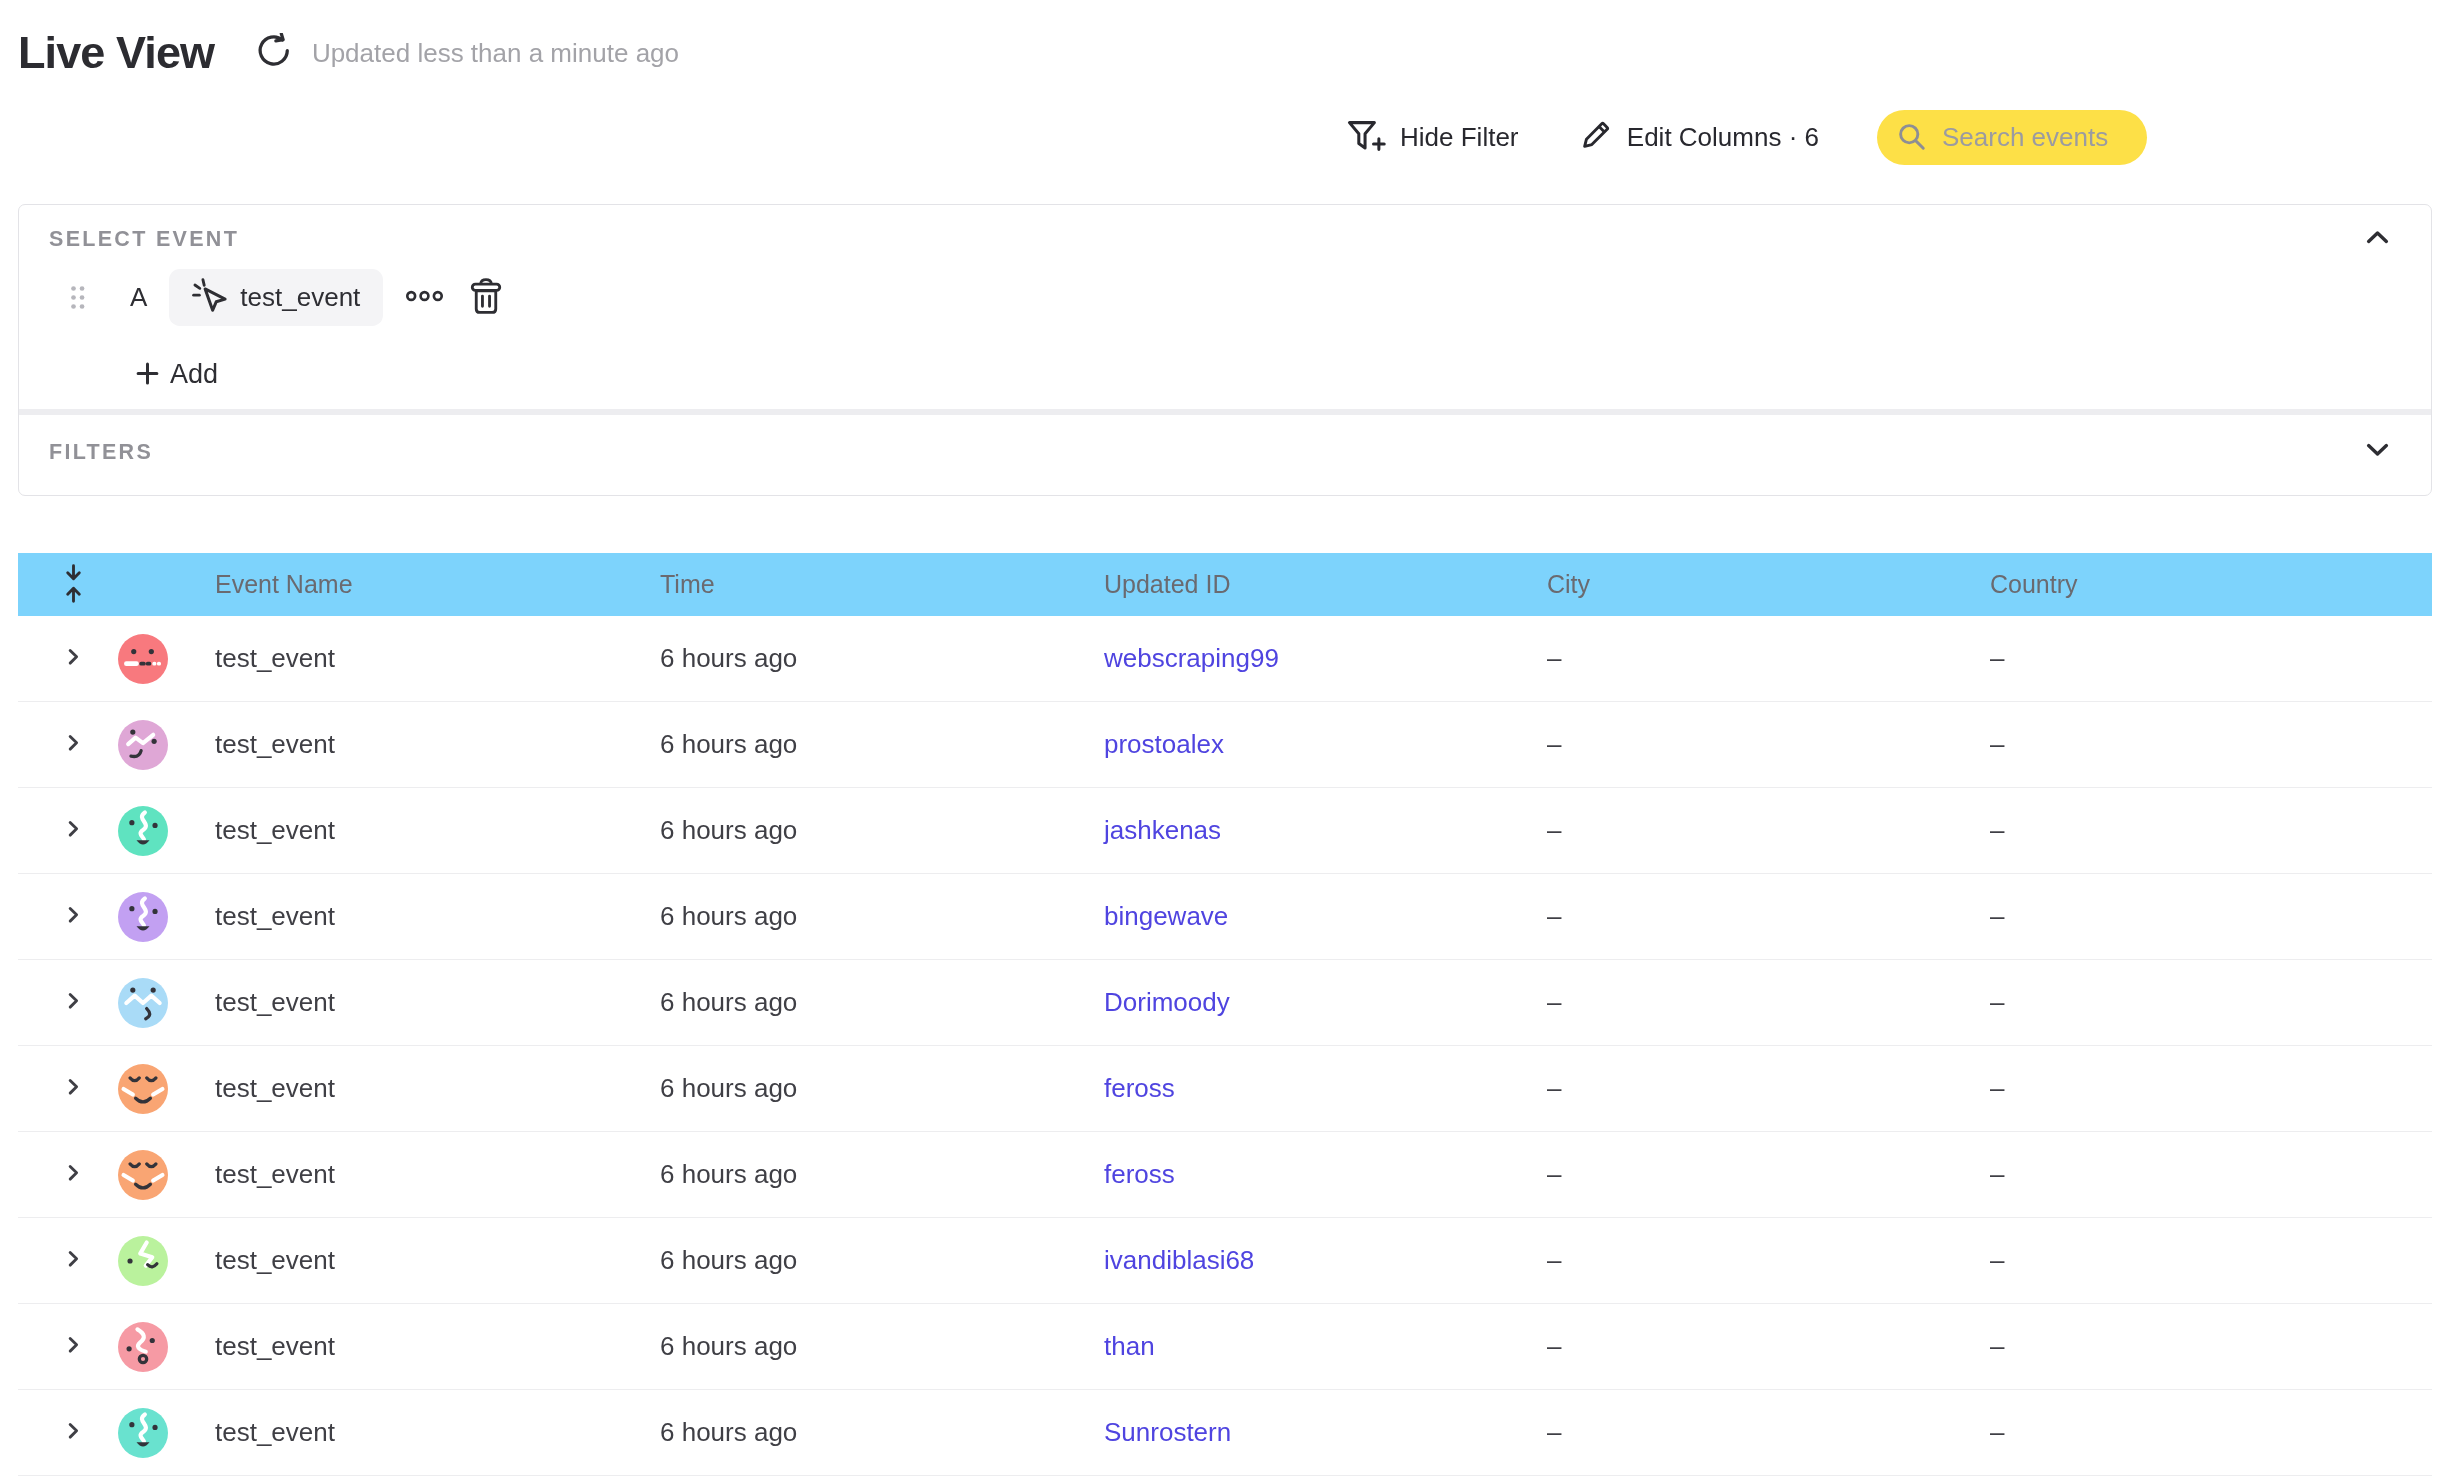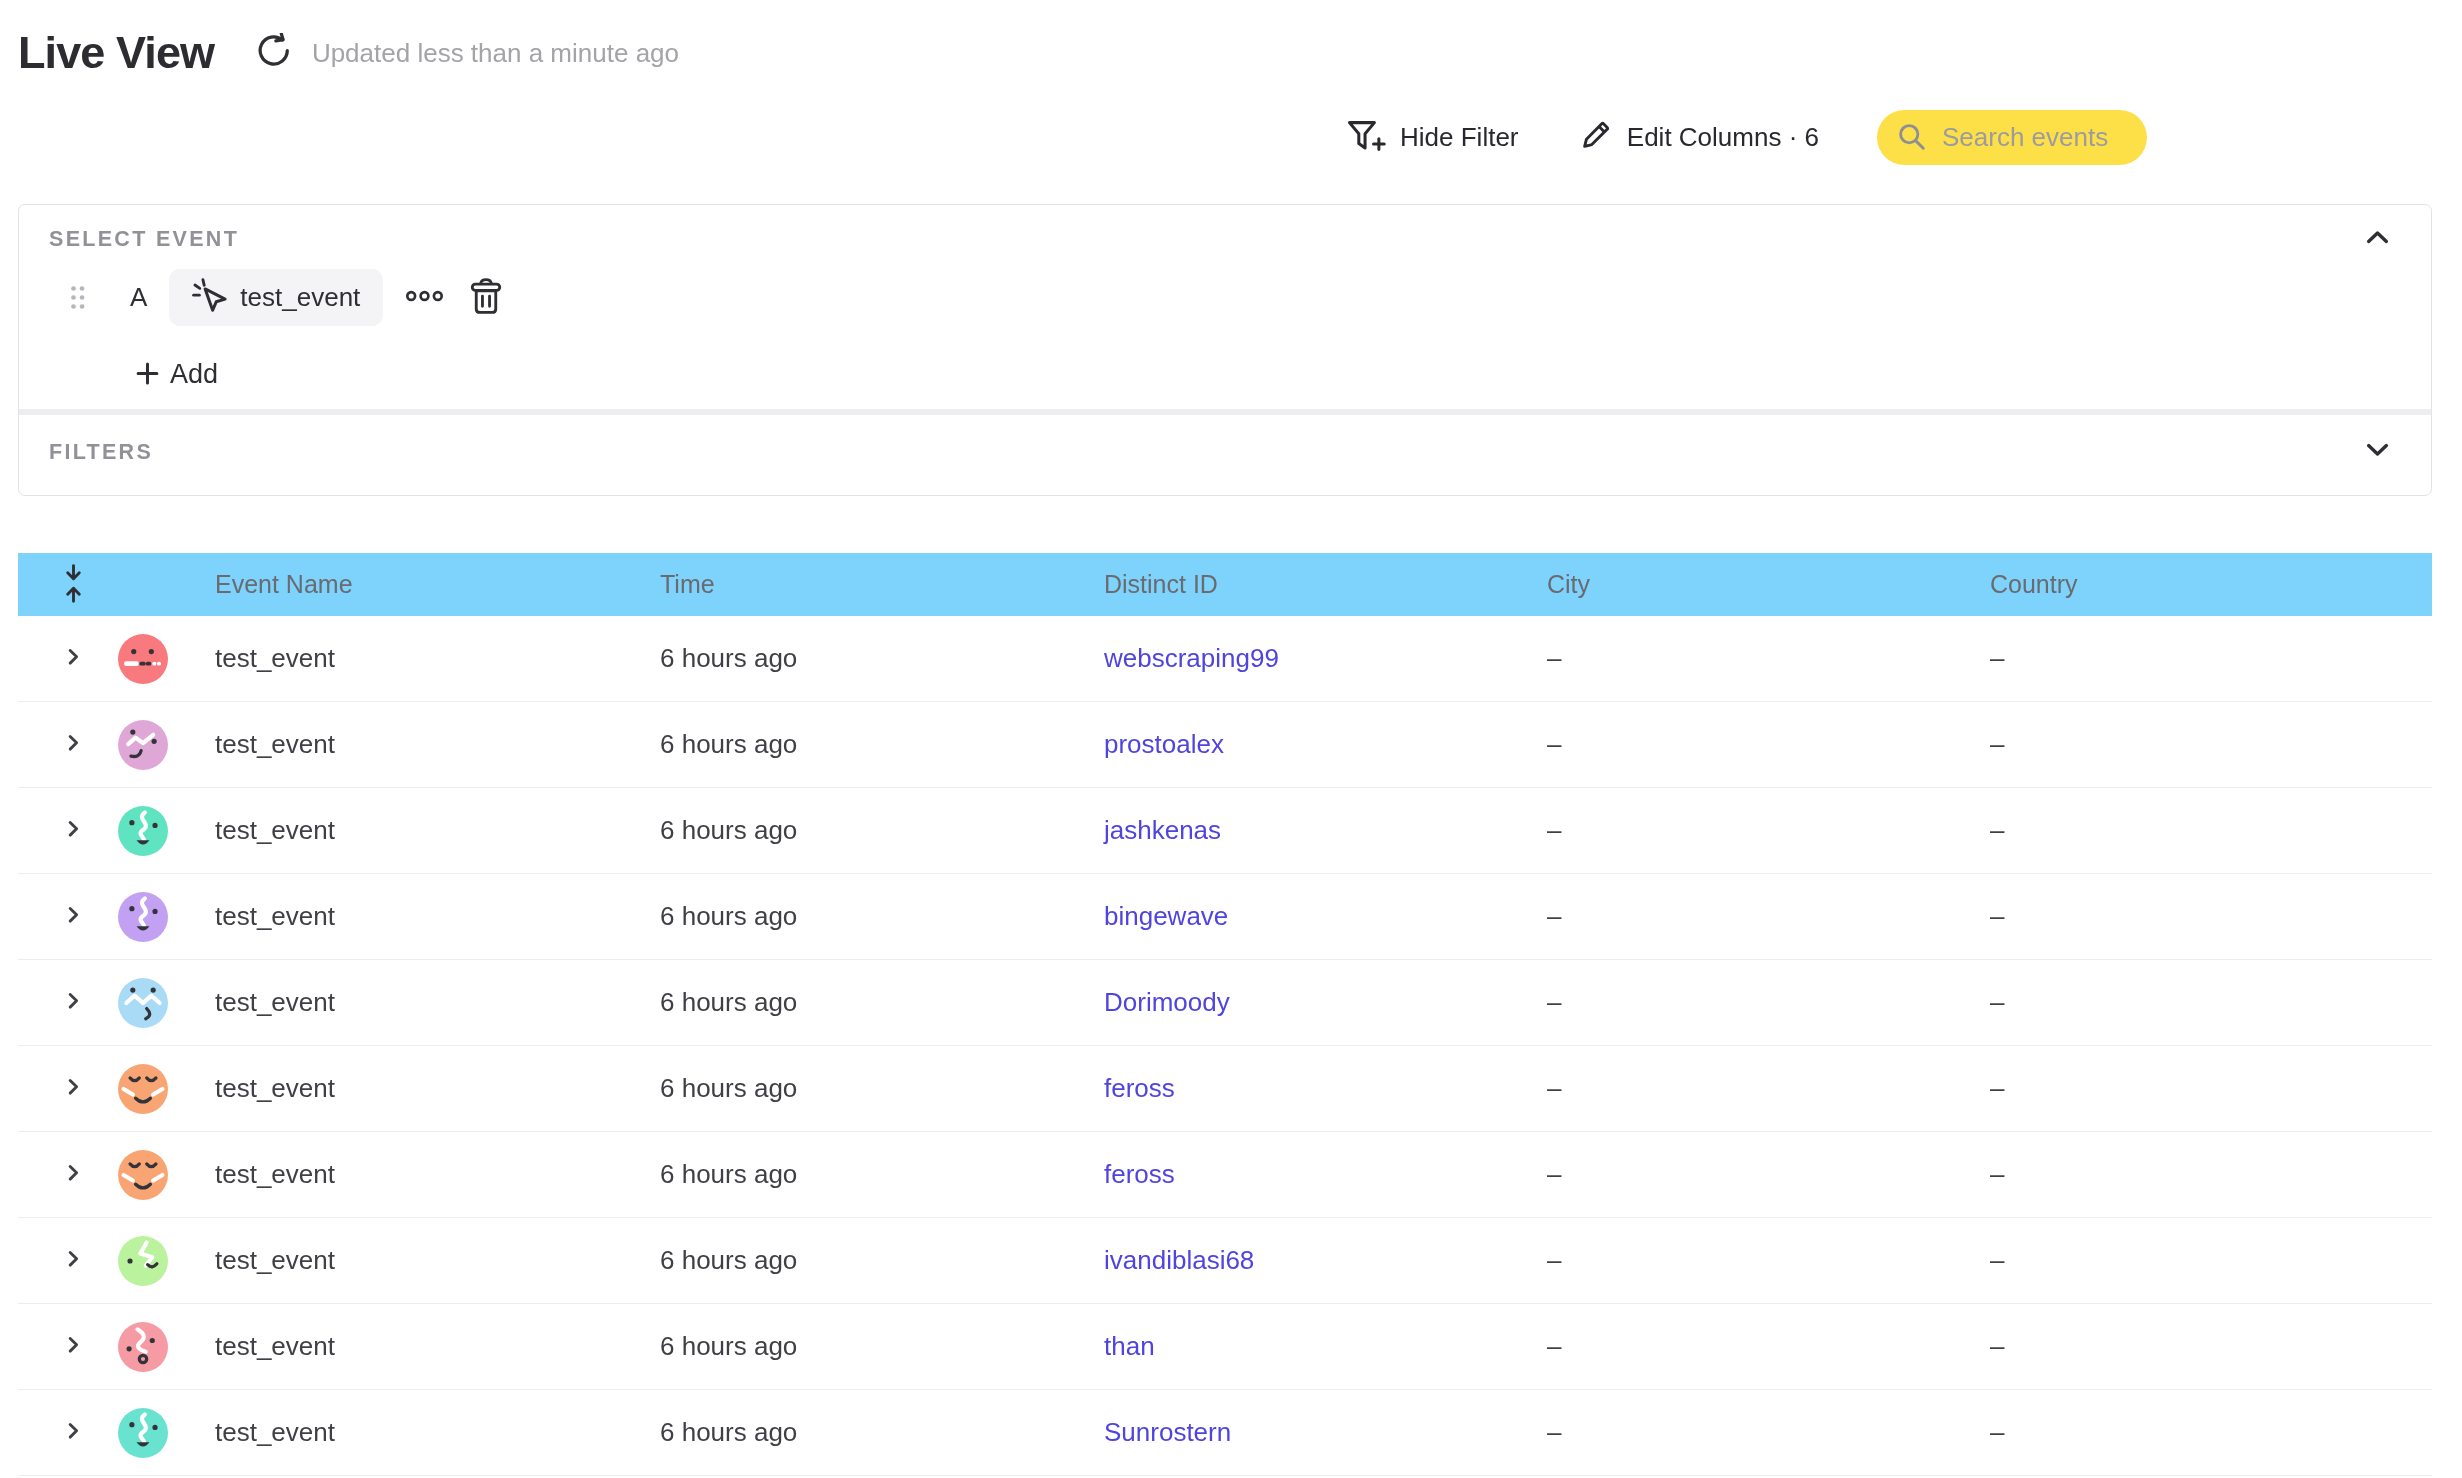--- a/index.html
+++ b/index.html
@@ -200,21 +200,21 @@
             <svg width="25" height="45" viewBox="0 0 28 50" fill="none">
               <path d="M14 5 V19 M7.5 13 L14 19.8 L20.5 13" stroke="#2E2E33" stroke-width="3.2" stroke-linecap="round" stroke-linejoin="round"></path>
               <path d="M14 45 V31 M7.5 37 L14 30.2 L20.5 37" stroke="#2E2E33" stroke-width="3.2" stroke-linecap="round" stroke-linejoin="round"></path>
             </svg>
           </span>
         </button>
       </div>
       <div class="th"></div>
       <div class="th">Event Name</div>
       <div class="th">Time</div>
-      <div class="th">Distinct ID</div>
+      <div class="th">Updated ID</div>
       <div class="th">City</div>
       <div class="th">Country</div>
     </div>
     <div id="table-body">
   <div class="tr">
     <div class="td td-expand">
       <button class="expand-btn">
         <span>
           <svg width="19.7" height="19.7" viewBox="0 0 22 22" fill="none">
             <path d="M8 4 L15.2 11 L8 18" stroke="#3F3F45" stroke-width="3.2" stroke-linecap="round" stroke-linejoin="round"></path>

